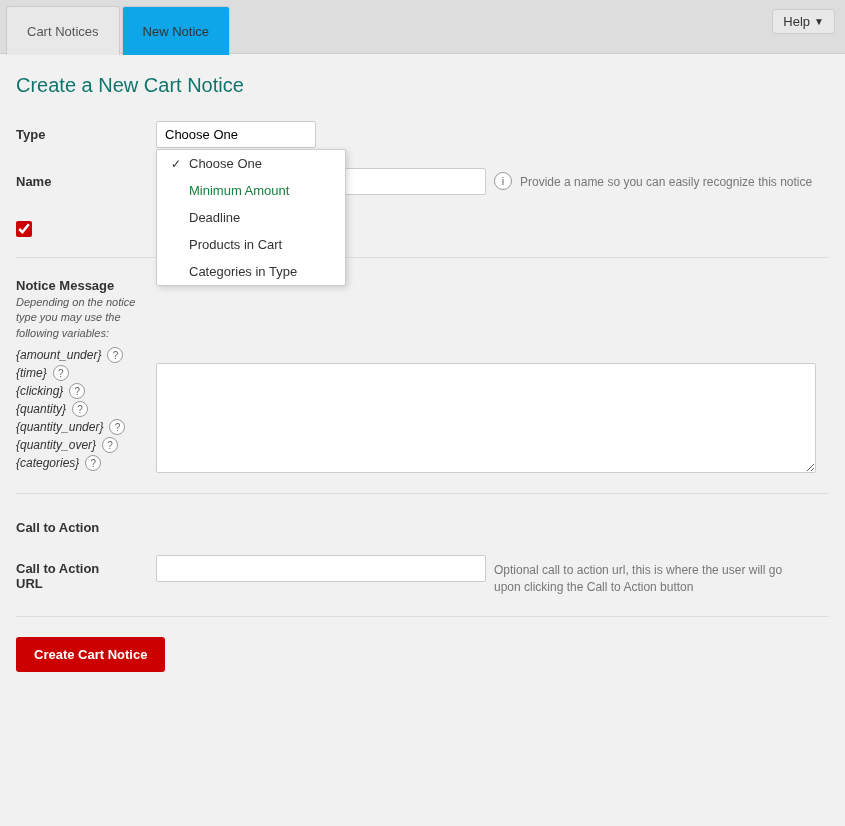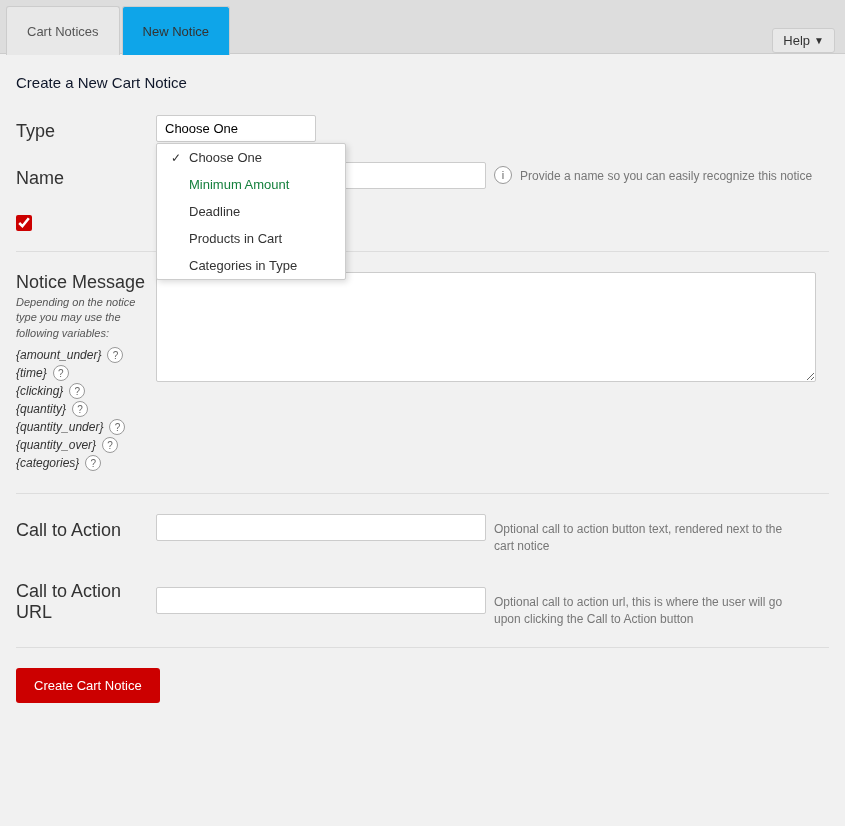--- a/index.html
+++ b/index.html
@@ -38,63 +38,63 @@
     }
     .tab.active {
       background: #0ea5e9;
       color: #333;
       font-weight: normal;
       border-color: #ccc;
     }
     .help-btn {
       position: absolute;
       right: 10px;
-      top: 28px;
+      top: 9px;
       background: #e8e8e8;
       border: 1px solid #ccc;
       border-radius: 3px;
       padding: 4px 10px;
       font-size: 13px;
       cursor: pointer;
       display: flex;
       align-items: center;
       gap: 4px;
     }
     .help-btn .arrow { font-size: 10px; }
 
     
     .content {
       padding: 20px 16px;
       background: #f1f1f1;
     }
 
     .page-title {
-      font-size: 15px;
+      font-size: 20px;
       font-weight: normal;
-      color: #0f172a;
+      color: #0f766e;
       margin-bottom: 24px;
     }
 
     
     .form-section {
       background: #f1f1f1;
     }
 
     .form-row {
       display: flex;
       align-items: flex-start;
       margin-bottom: 20px;
       position: relative;
     }
 
     .form-label {
       width: 140px;
       min-width: 140px;
-      font-weight: normal;
-      font-size: 18px;
+      font-weight: bold;
+      font-size: 13px;
       padding-top: 6px;
       color: #333;
     }
 
     .form-label.notice-message-label {
       padding-top: 0;
     }
 
     .notice-message-description {
       font-size: 11px;
@@ -271,27 +271,27 @@
       line-height: 1.4;
     }
 
     
     .submit-btn {
       background: #cc0000;
       color: white;
       border: none;
       padding: 10px 18px;
       font-size: 13px;
-      font-weight: normal;
+      font-weight: bold;
       border-radius: 3px;
       cursor: pointer;
     }
 
     .form-row.notice-msg-row {
-      align-items: flex-start;
+      align-items: flex-end;
       margin-top: 8px;
     }
 
     .label-col {
       width: 140px;
       min-width: 140px;
     }
 
     .divider {
       border: none;
@@ -407,33 +407,27 @@
       </div>
       <div class="form-field">
         <textarea class="notice-textarea" style=""></textarea>
       </div>
     </div>
 
     <hr class="divider">
 
     <div class="form-row">
       <div class="form-label">Call to Action</div>
-      <div class="form-field" style="flex-direction:column; gap:4px;">
-        <div style="display:flex; align-items:flex-start; gap:8px;">
-          <input type="text" class="cta-input" style="">
-          <span class="cta-hint">Optional call to action button text, rendered next to the cart notice</span>
-        </div>
-      </div>
     </div>
 
     <div class="form-row">
       <div class="form-label">
         <span>Call to Action<br>URL</span>
       </div>
-      <div class="form-field" style="flex-direction:column; gap:4px;margin-top:12px;">
+      <div class="form-field" style="flex-direction:column; gap:4px;">
         <div style="display:flex; align-items:flex-start; gap:8px;">
           <input type="text" class="cta-input" style="">
           <span class="cta-hint">Optional call to action url, this is where the user will go upon clicking the Call to Action button</span>
         </div>
       </div>
     </div>
 
     <hr class="divider">
 
     <div class="form-row">

